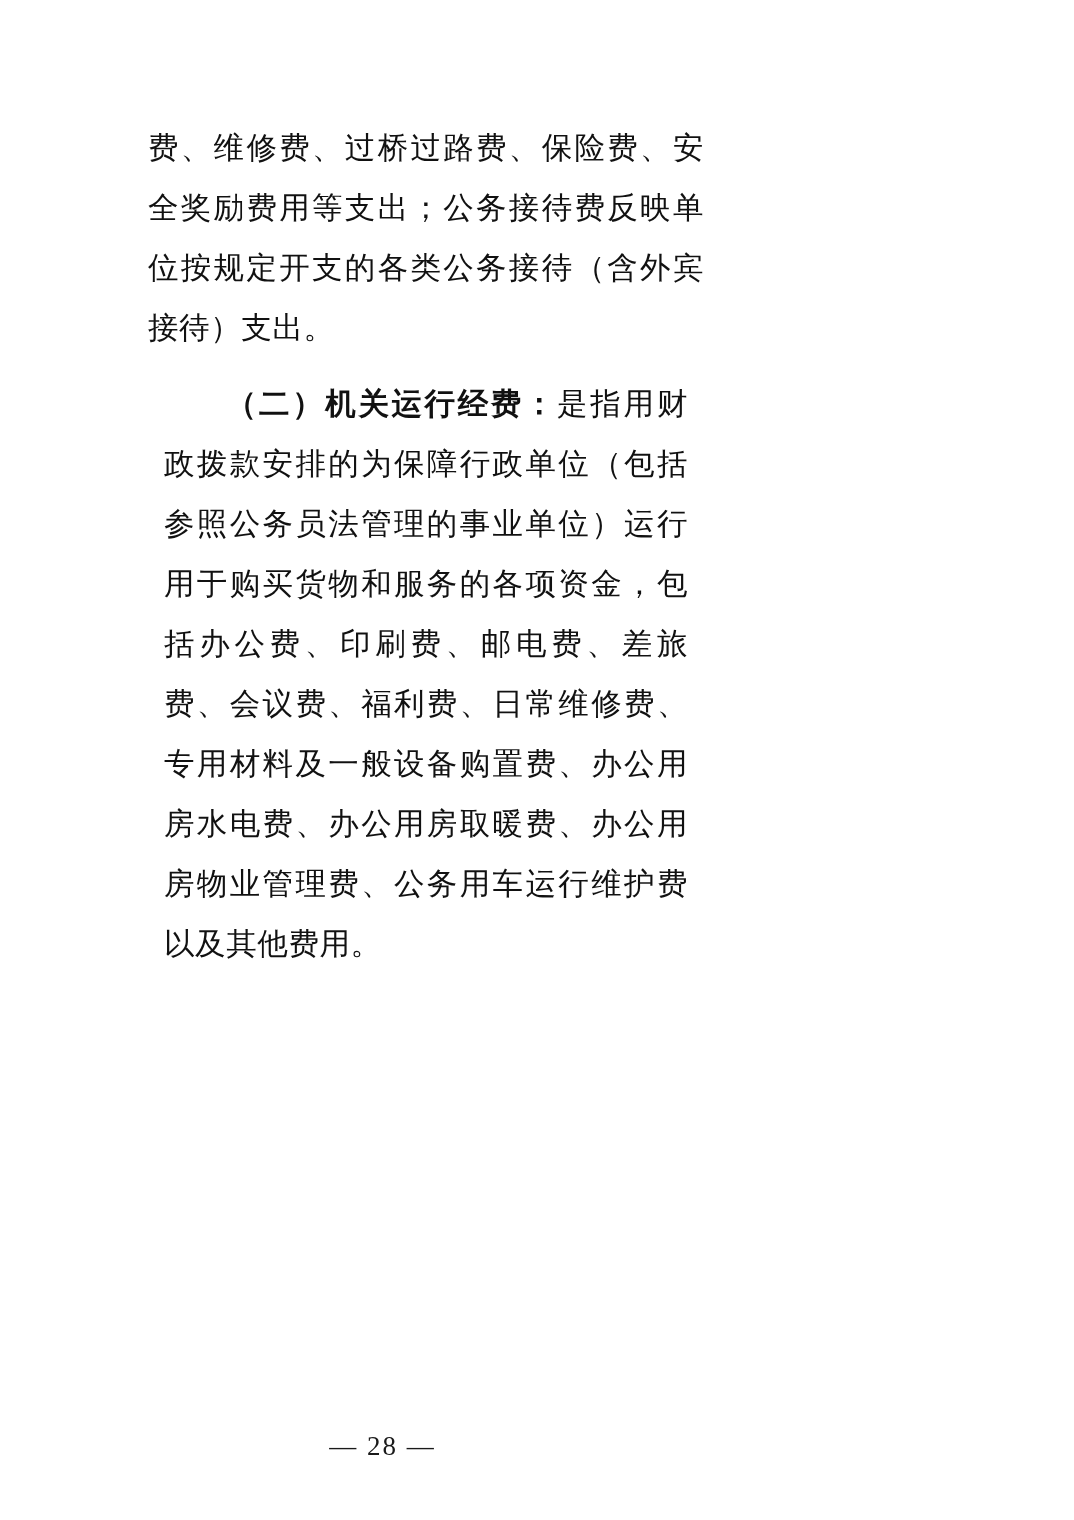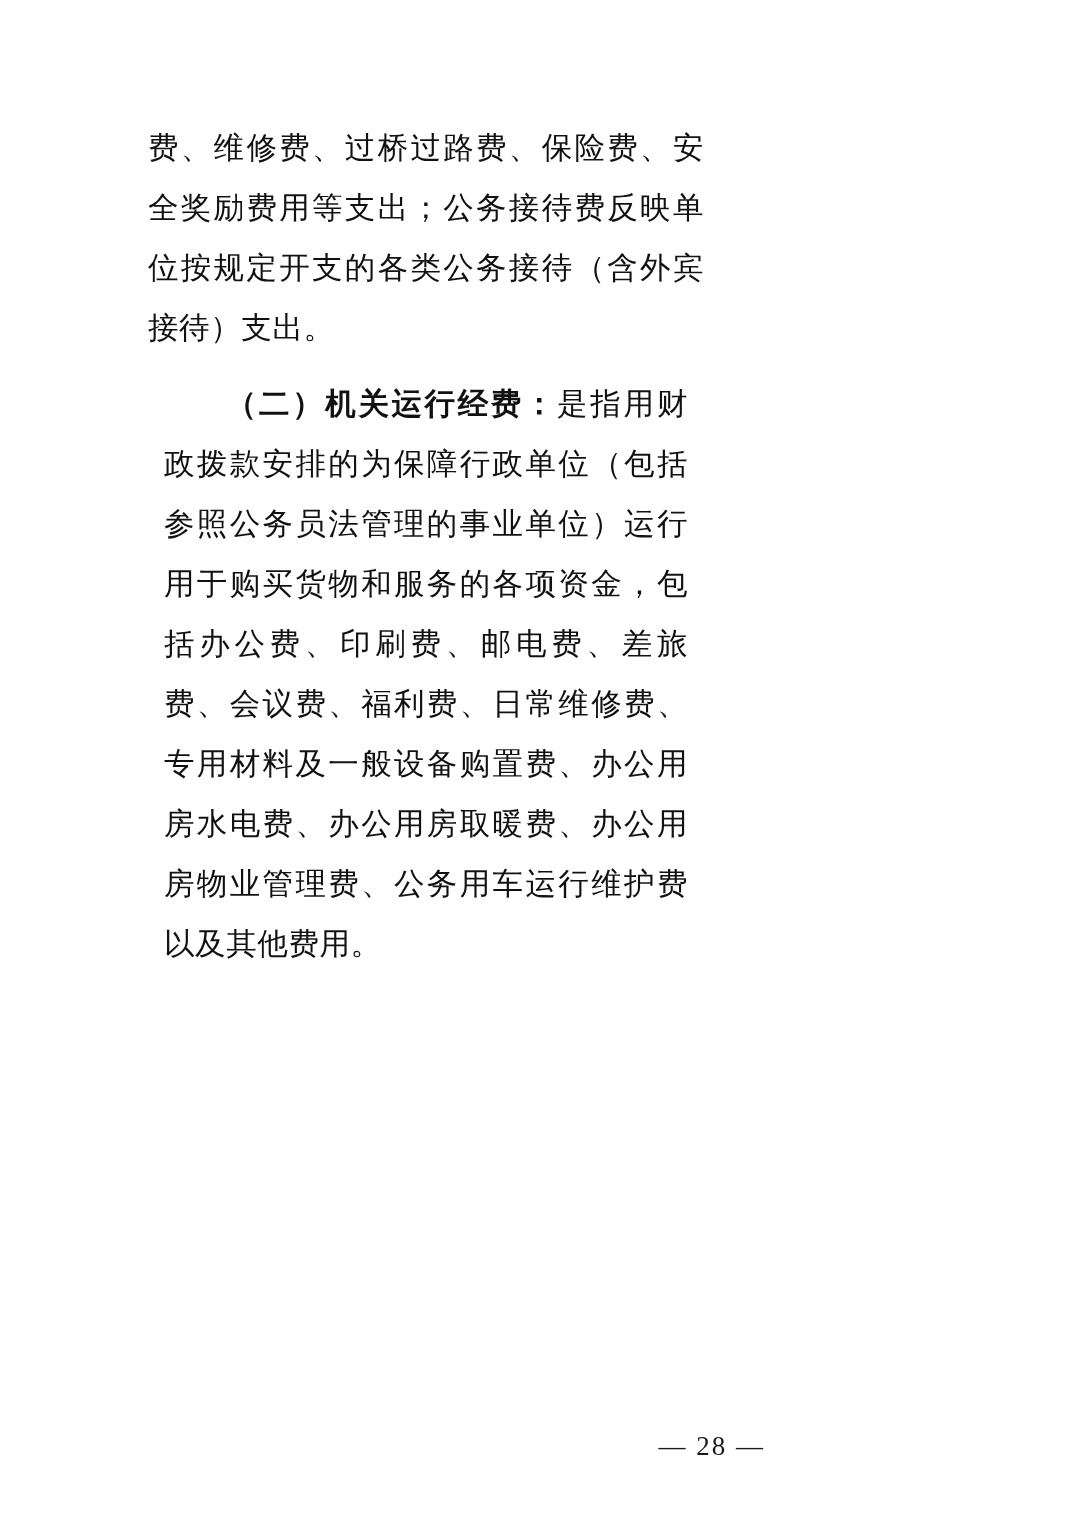--- a/index.html
+++ b/index.html
@@ -42,21 +42,21 @@
   }
   .lead {
     font-weight: bold;
     letter-spacing: 0.4px;
   }
   .footer {
     position: absolute;
     left: 0;
     right: 0;
     bottom: 58px;
-    text-align: right;
+    text-align: center;
     padding-right: 87px;
     font-size: 27px;
     letter-spacing: 2px;
     color: #1a1a1a;
     font-family: "Liberation Serif", "DejaVu Serif", serif;
   }
 </style>
 </head>
 <body>
 

